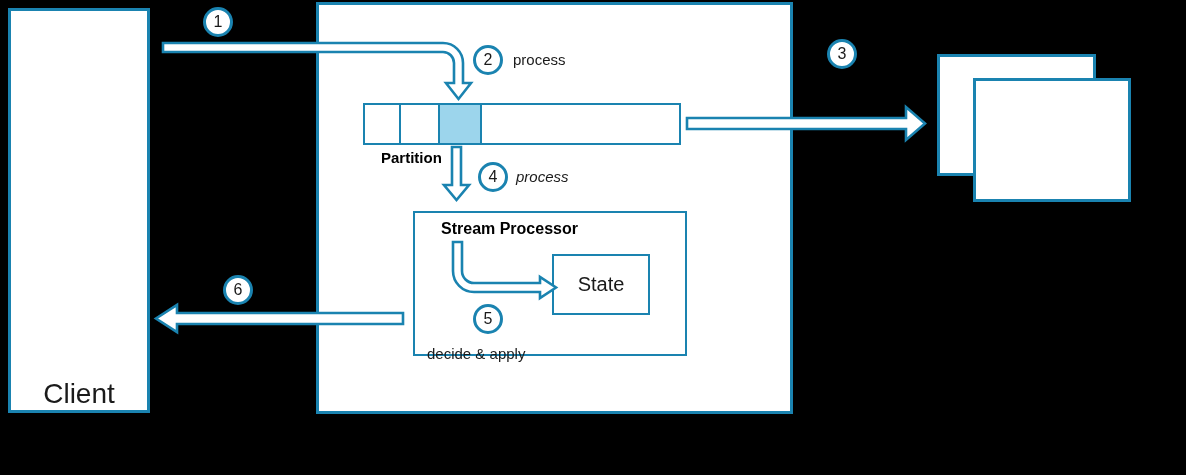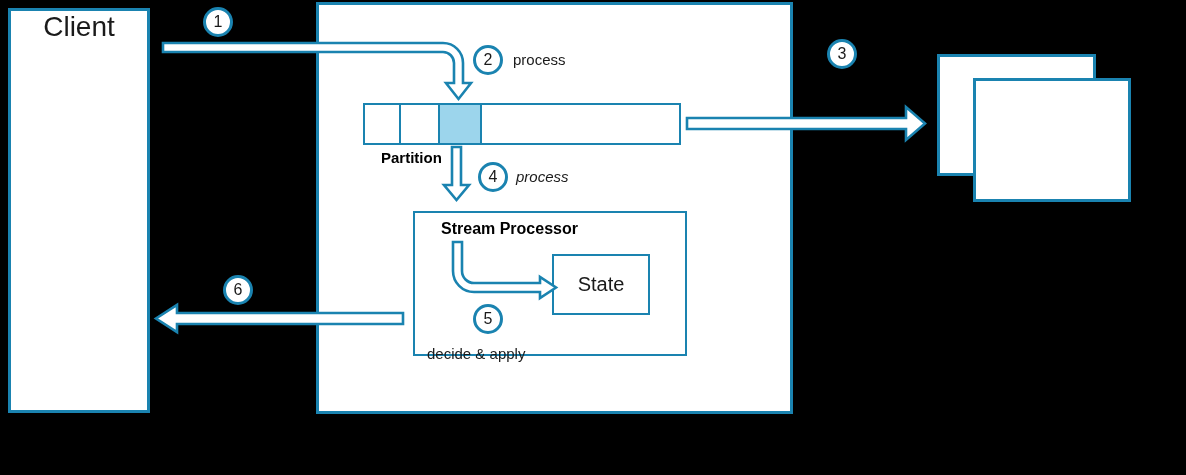--- a/index.html
+++ b/index.html
@@ -14,21 +14,21 @@
   }
   .box {
     position: absolute;
     background: #ffffff;
     border: 3px solid #1a83b0;
     box-sizing: border-box;
   }
   .central-box { left: 316px; top: 2px; width: 477px; height: 412px; }
   .client-box {
     left: 8px; top: 8px; width: 142px; height: 405px;
-    display: flex; align-items: flex-start; justify-content: center;
+    display: flex; align-items: flex-end; justify-content: center;
     font-size: 28px; color: #1a1a1a;
   }
   .partition-bar {
     left: 363px; top: 103px; width: 318px; height: 42px;
     border-width: 2px;
     display: flex;
   }
   .seg { height: 100%; box-sizing: border-box; }
   .seg + .seg { border-left: 2px solid #1a83b0; }
   .seg-1 { width: 34px; }

